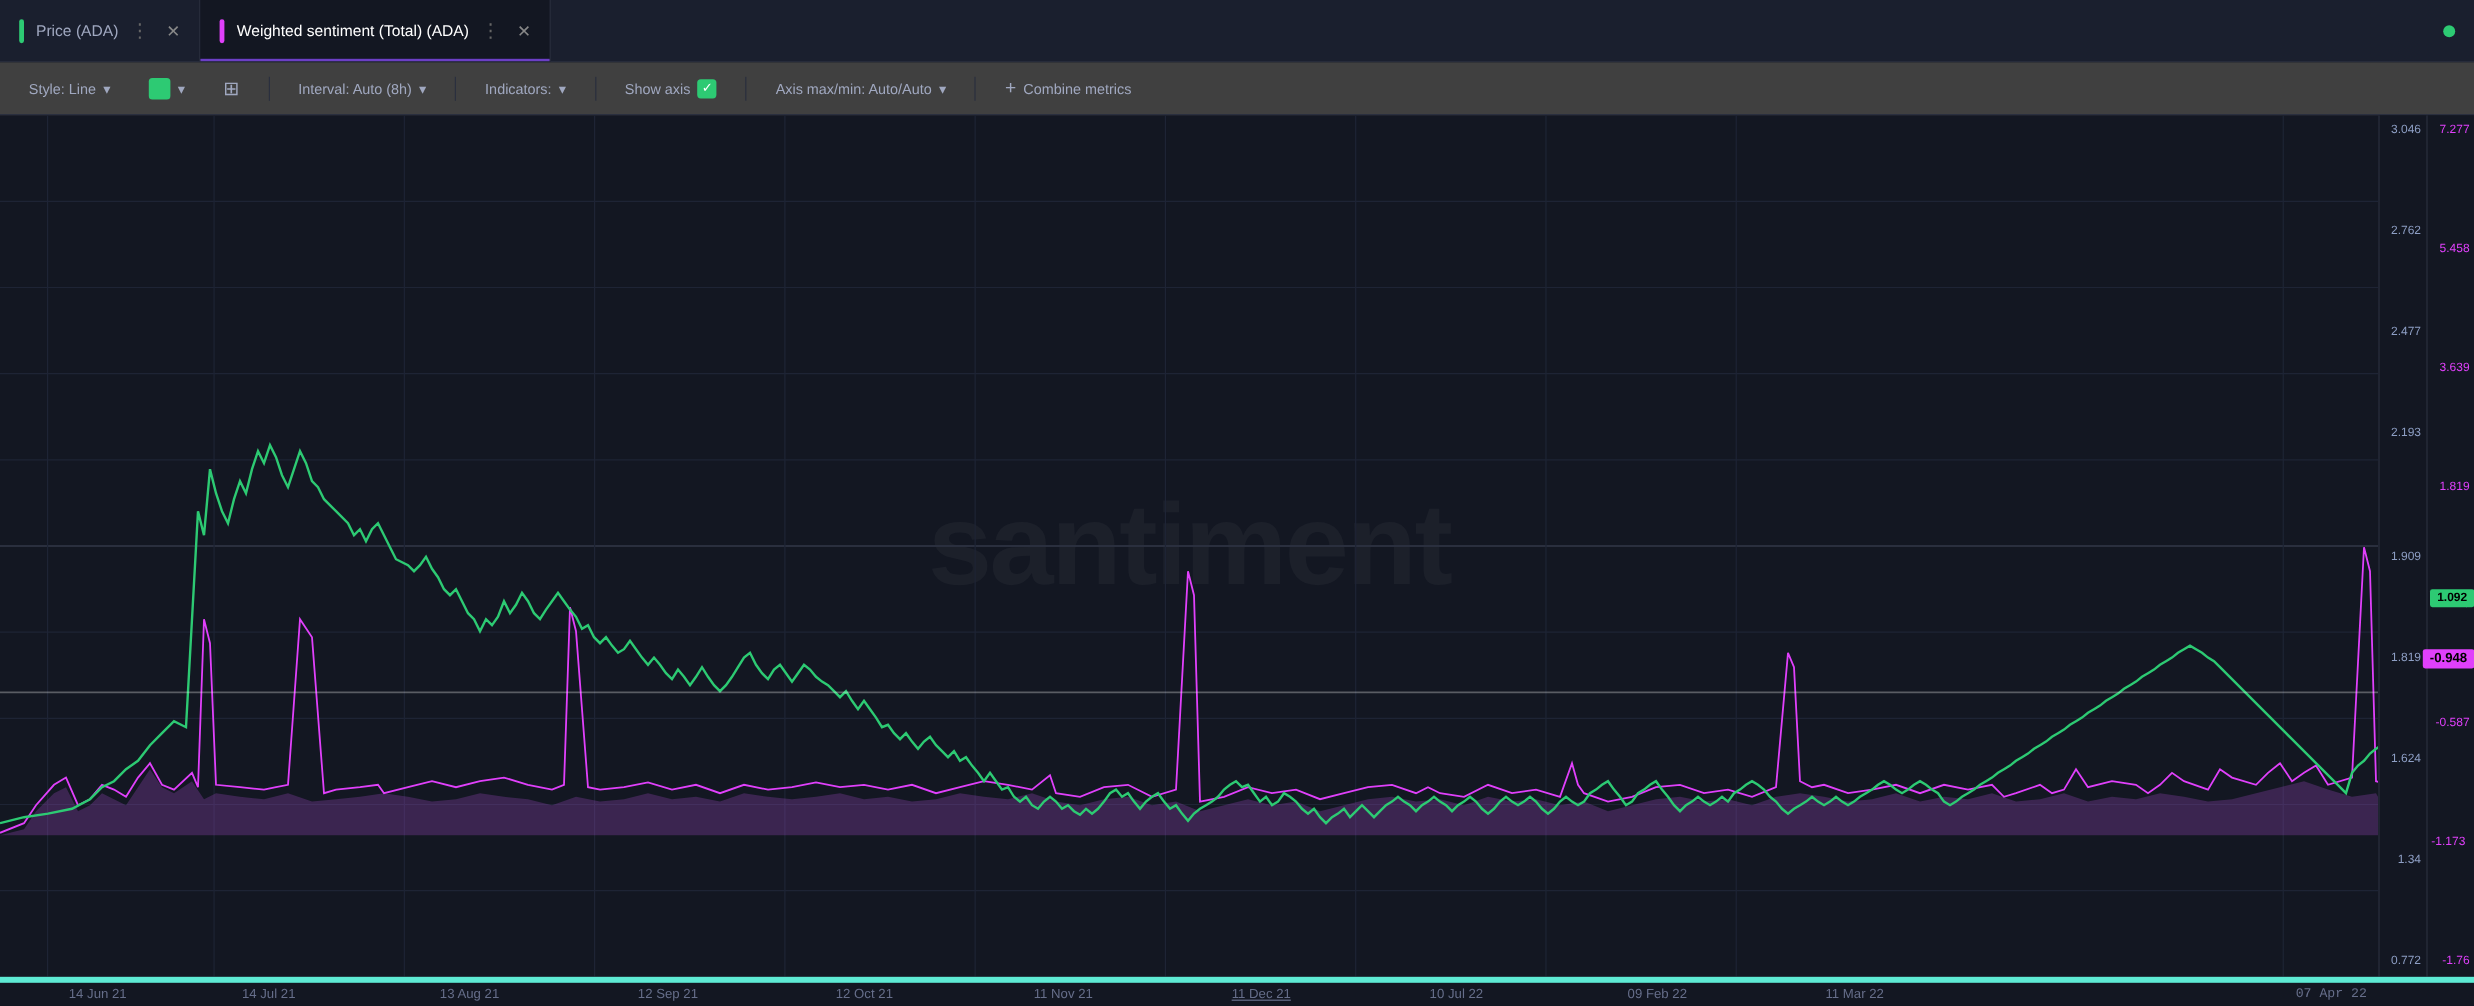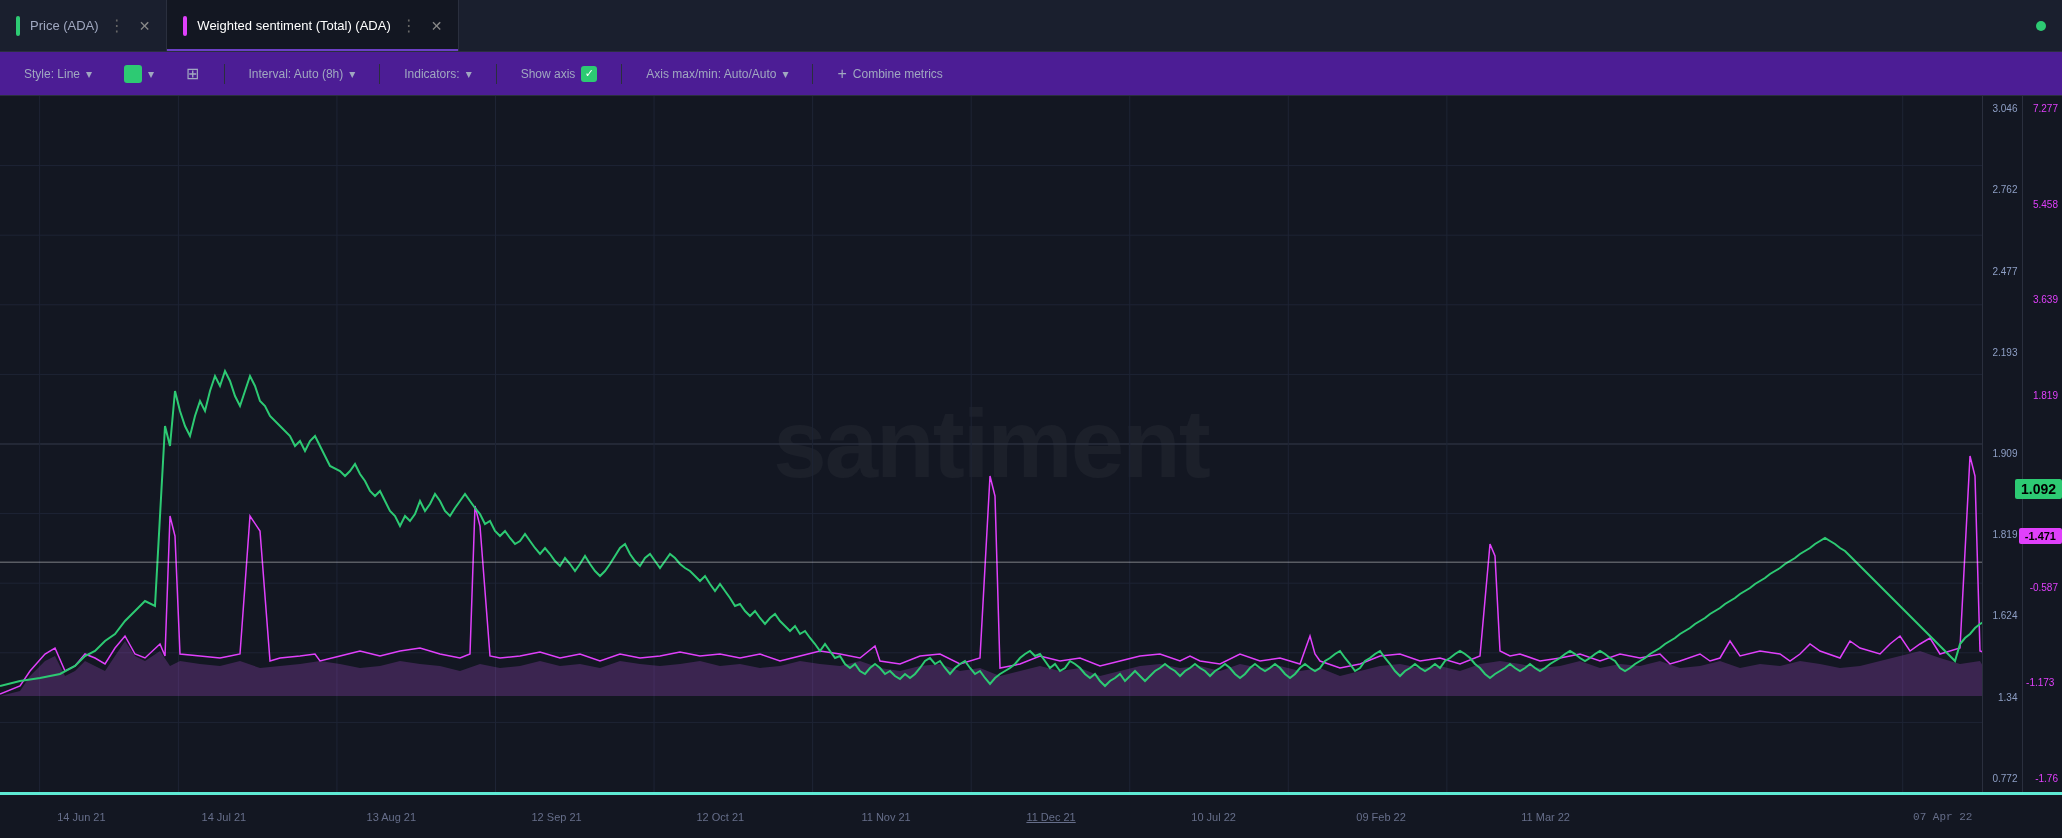--- a/index.html
+++ b/index.html
@@ -107,21 +107,21 @@
       align-items: center;
       justify-content: flex-end;
     }
 
     
     .toolbar {
       display: flex;
       align-items: center;
       padding: 0 16px;
       gap: 16px;
-      background: #4c1d95;
+      background: #404040;
       height: 44px;
       flex-shrink: 0;
       border-bottom: 1px solid #2a2f3e;
     }
 
     .toolbar-item {
       display: flex;
       align-items: center;
       gap: 6px;
       font-size: 12px;
@@ -204,23 +204,23 @@
       line-height: 1;
     }
 
     
     .date-axis {
       display: flex;
       align-items: center;
       padding: 6px 12px 6px 16px;
       gap: 0;
       background: #131722;
-      border-top: 3px solid #5eead4;
+      border-top: 5px solid #5eead4;
       flex-shrink: 0;
-      height: 46px;
+      height: 24px;
       position: relative;
     }
 
     .date-label {
       font-size: 11px;
       color: #666e8a;
       position: absolute;
     }
   </style>
 </head>
@@ -416,23 +416,23 @@
         <span class="axis-label" style="color:#e040fb; font-size:10px; text-align:right; padding-right:4px;">7.277</span>
         <span class="axis-label" style="color:#e040fb; font-size:10px; text-align:right; padding-right:4px;">5.458</span>
         <span class="axis-label" style="color:#e040fb; font-size:10px; text-align:right; padding-right:4px;">3.639</span>
         <span class="axis-label" style="color:#e040fb; font-size:10px; text-align:right; padding-right:4px;">1.819</span>
         <span class="axis-label" style="color:#e040fb; font-size:10px; text-align:right; padding-right:4px;">0</span>
         <span class="axis-label" style="color:#e040fb; font-size:10px; text-align:right; padding-right:4px;">-0.587</span>
         <span class="axis-label" style="color:#e040fb; font-size:10px; text-align:center; padding-right:4px;">-1.173</span>
         <span class="axis-label" style="color:#e040fb; font-size:10px; text-align:right; padding-right:4px;">-1.76</span>
       </div>
 
-      <div style="position:absolute; right:0; top:55%; background:#2dca73; color:#000; font-size:14px; font-weight:700; padding:2px 6px; border-radius:2px; white-space:nowrap;">1.092</div>
-
-      <div style="position:absolute; right:0; top:62%; background:#e040fb; color:#000; font-size:11px; font-weight:700; padding:2px 6px; border-radius:2px; white-space:nowrap;">-1.471</div>
+      <div style="position:absolute; right:0; top:55%; background:#2dca73; color:#000; font-size:10px; font-weight:700; padding:2px 6px; border-radius:2px; white-space:nowrap;">1.092</div>
+
+      <div style="position:absolute; right:0; top:62%; background:#e040fb; color:#000; font-size:11px; font-weight:700; padding:2px 6px; border-radius:2px; white-space:nowrap;">-0.948</div>
     </div>
   </div>
 
   <div class="date-axis">
     <span class="date-label" style="left: calc(2% + 16px);">14 Jun 21</span>
     <span class="date-label" style="left: calc(9% + 16px);">14 Jul 21</span>
     <span class="date-label" style="left: calc(17% + 16px);">13 Aug 21</span>
     <span class="date-label" style="left: calc(25% + 16px);">12 Sep 21</span>
     <span class="date-label" style="left: calc(33% + 16px);">12 Oct 21</span>
     <span class="date-label" style="left: calc(41% + 16px);">11 Nov 21</span>

